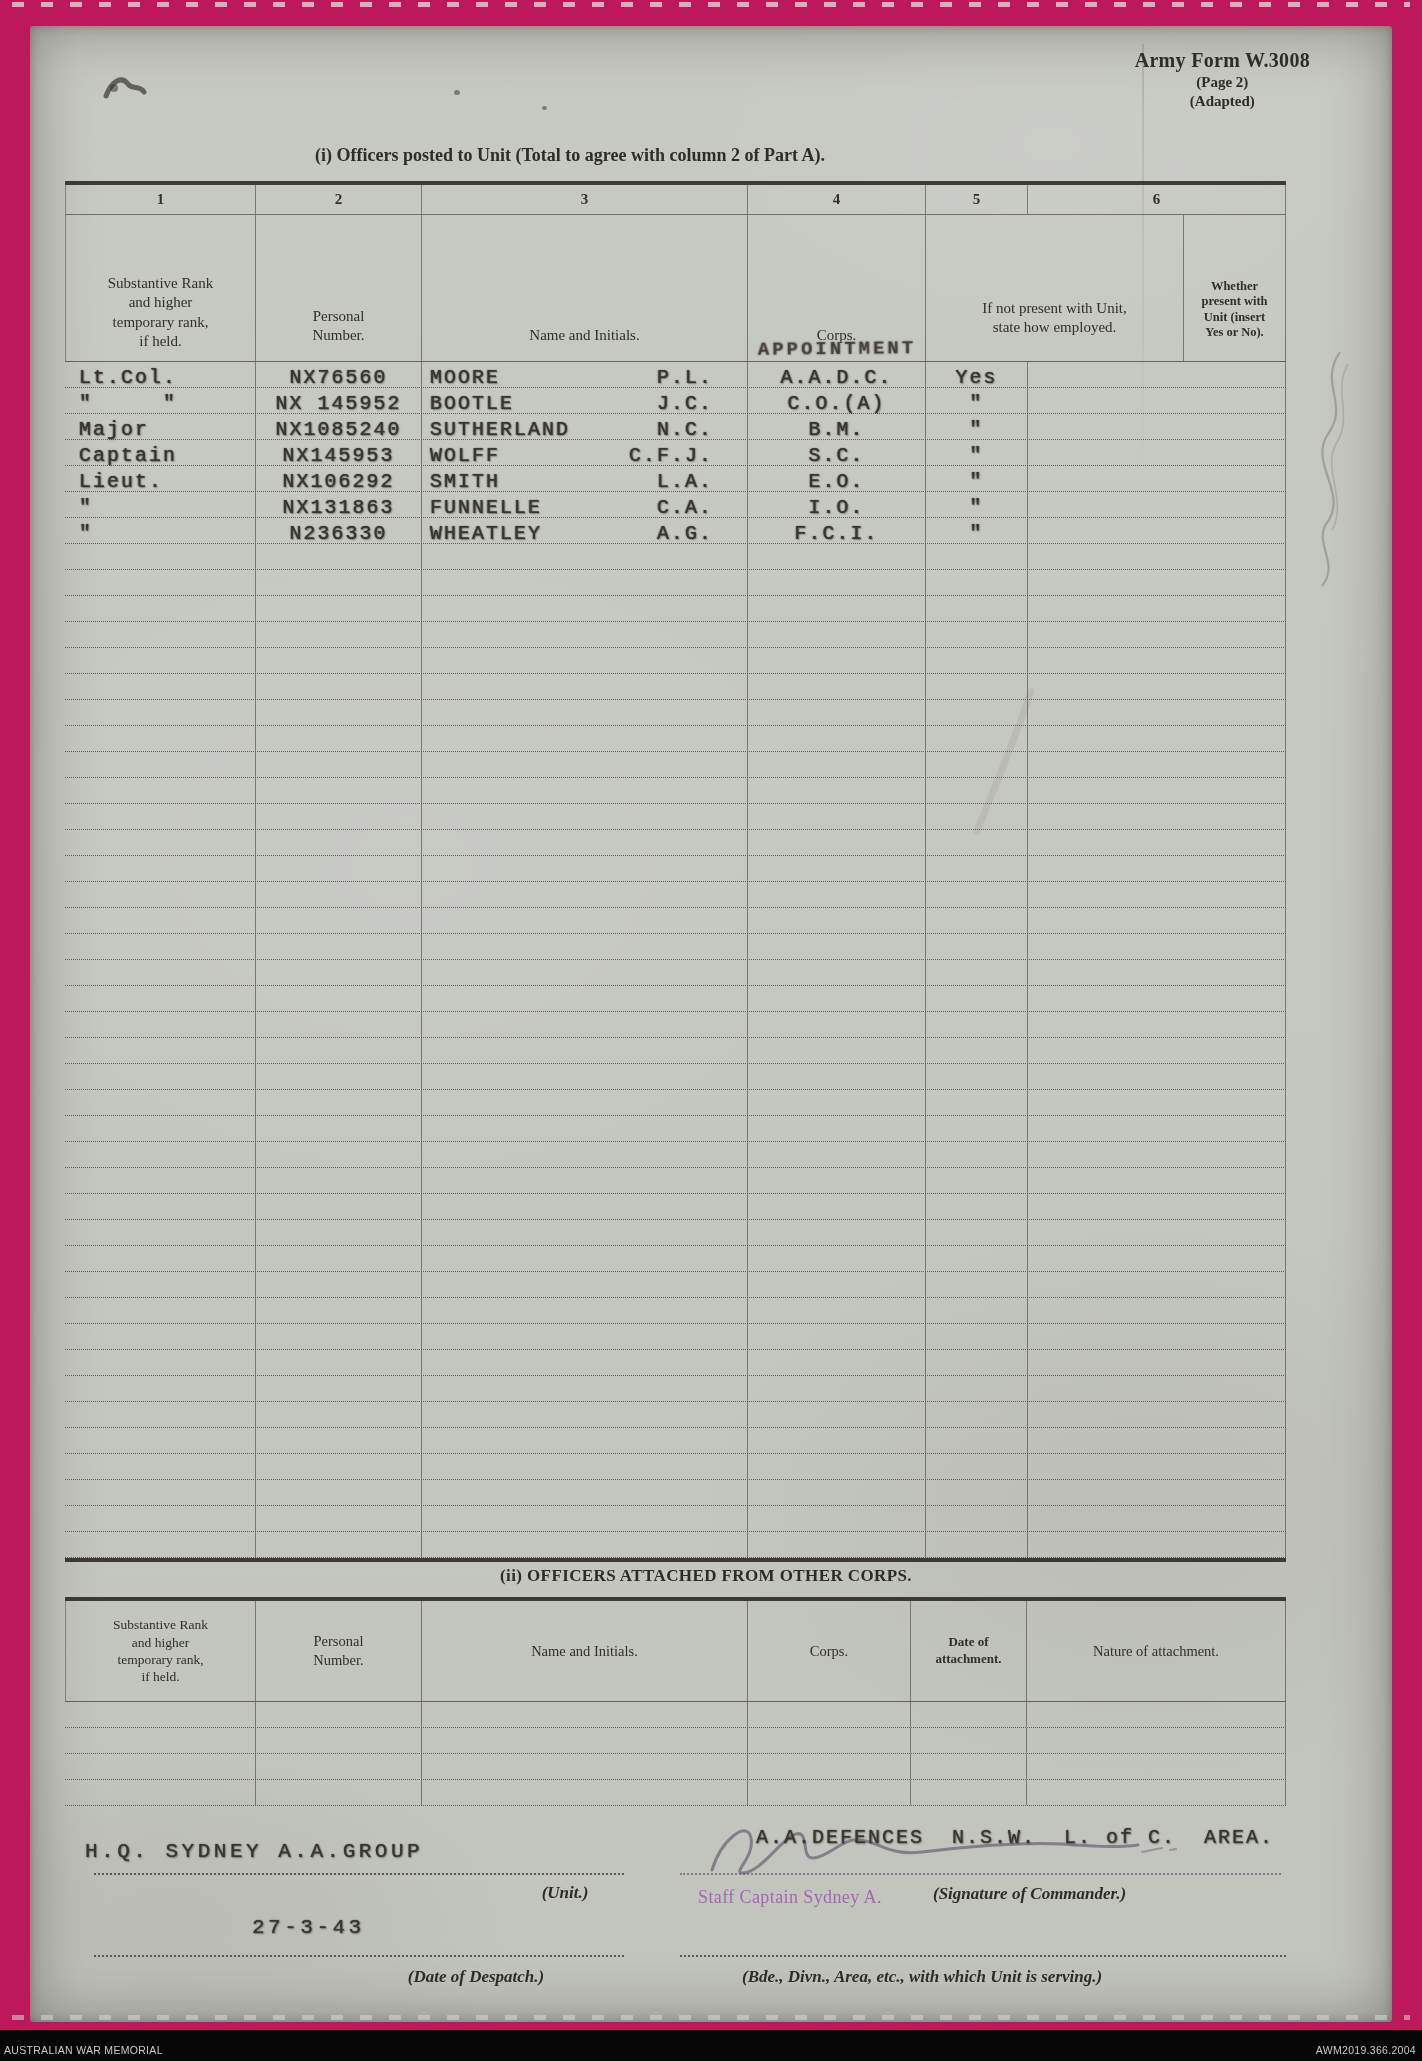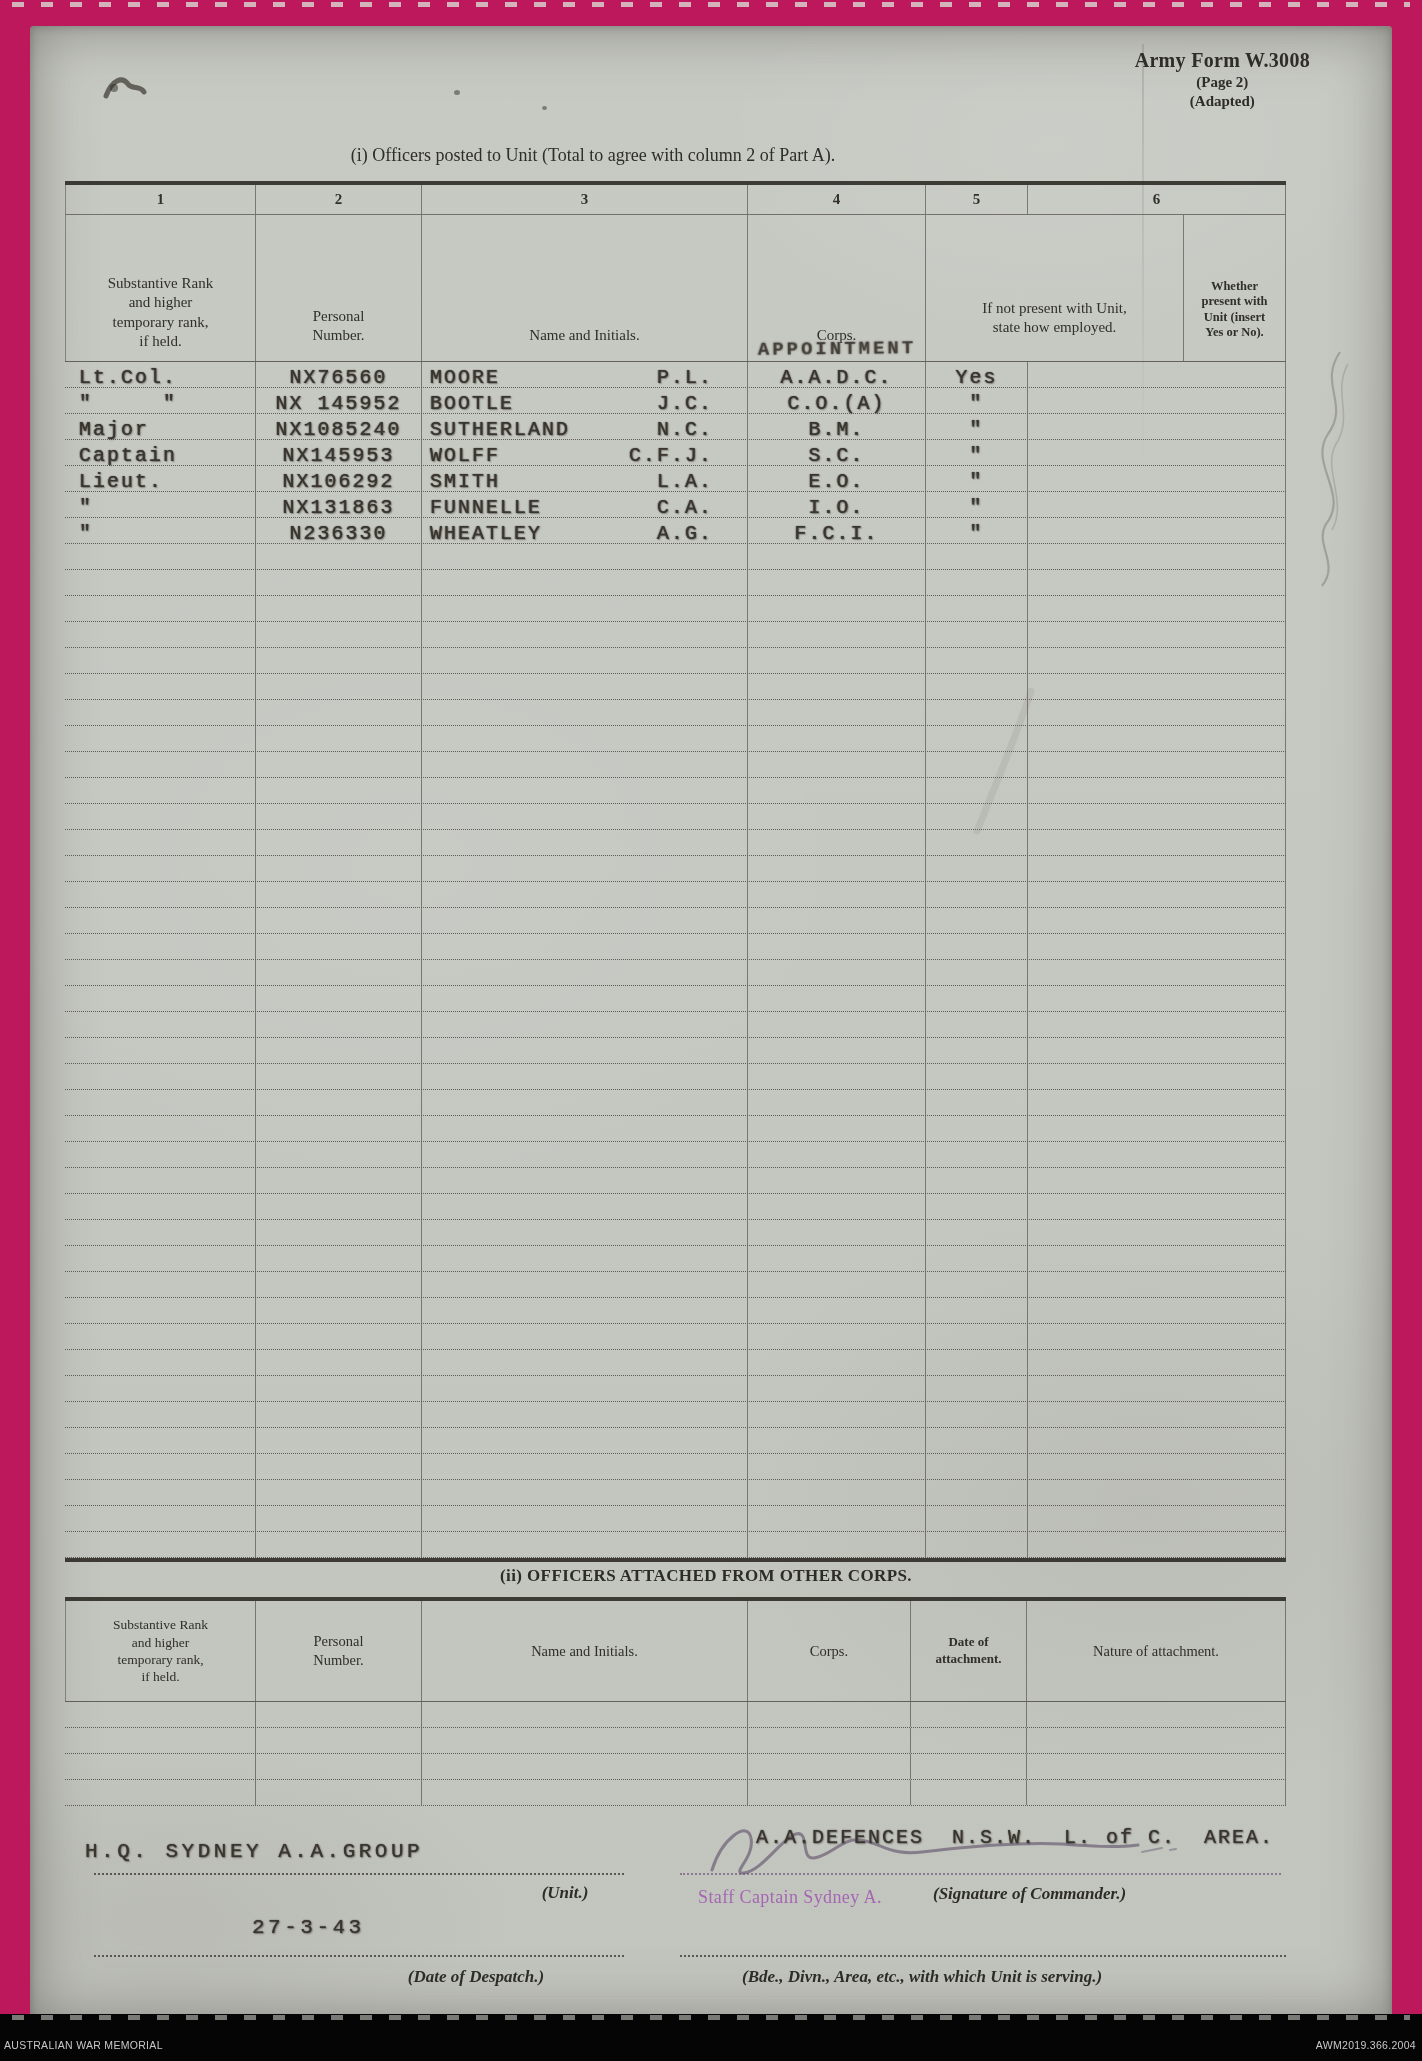--- a/index.html
+++ b/index.html
@@ -25,21 +25,21 @@
           background:linear-gradient(rgba(96,94,86,.22),rgba(96,94,86,0));}
 
   
   .ink{color:#2f2d28;}
   .formid{position:absolute;top:22px;right:82px;text-align:center;line-height:1.25;}
   .formid .fn{font-weight:bold;font-size:20px;letter-spacing:.3px;}
   .formid .sub{font-weight:bold;font-size:15px;}
   .title{position:absolute;top:87px;left:0;width:1036px;text-align:center;
          font-weight:bold;font-size:20px;letter-spacing:.4px;}
   .subtitle{position:absolute;top:119px;left:0;width:1080px;text-align:center;
-            font-weight:normal;font-size:18px;padding-left:23px;}
+            font-weight:bold;font-size:18px;}
 
   
   .t1{position:absolute;left:35px;top:155px;width:1221px;
       border-top:4px solid rgba(42,39,33,.88);border-bottom:4px solid rgba(42,39,33,.88);}
   .t2{position:absolute;left:35px;top:1571px;width:1221px;border-top:4px solid rgba(42,39,33,.88);}
   .row{display:flex;}
   .c1{width:191px;} .c2{width:166px;} .c3{width:326px;} .c4{width:178px;} .c5{width:102px;} .c6{flex:1;}
   .t2 .c4{width:163px;} .t2 .c5{width:116px;}
   .nc,.hc,.td{box-sizing:border-box;border-right:1px solid rgba(58,54,46,.55);}
   .row > :first-child{border-left:1px solid rgba(58,54,46,.45);}
@@ -92,22 +92,22 @@
   .f-date-label{left:336px;top:1941px;width:220px;text-align:center;}
   .f-serving-label{left:712px;top:1941px;}
   .f-stamp{position:absolute;left:668px;top:1861px;font-size:18px;color:#a15ab1;opacity:.88;
            letter-spacing:.4px;filter:blur(.3px);font-family:"Liberation Serif","DejaVu Serif",serif;}
   .sigsvg{position:absolute;left:660px;top:1786px;}
 
   
   .art{position:absolute;}
   .speck{position:absolute;width:6px;height:5px;border-radius:50%;background:rgba(50,47,40,.5);}
 
-  .awmbar{position:absolute;left:0;right:0;bottom:0;height:47px;background:#050505;
-          display:flex;justify-content:space-between;align-items:center;
+  .awmbar{position:absolute;left:0;right:0;bottom:0;height:31px;background:#050505;
+          display:flex;justify-content:space-between;
           padding:14px 6px 0 4px;box-sizing:border-box;
           font-family:"Liberation Sans","DejaVu Sans",sans-serif;font-size:10.5px;
           color:#c9c9c9;letter-spacing:.3px;}
 </style>
 </head>
 <body>
 
 <div class="scan">
   <div class="perf top"></div>
   <div class="perf bottom"></div>

